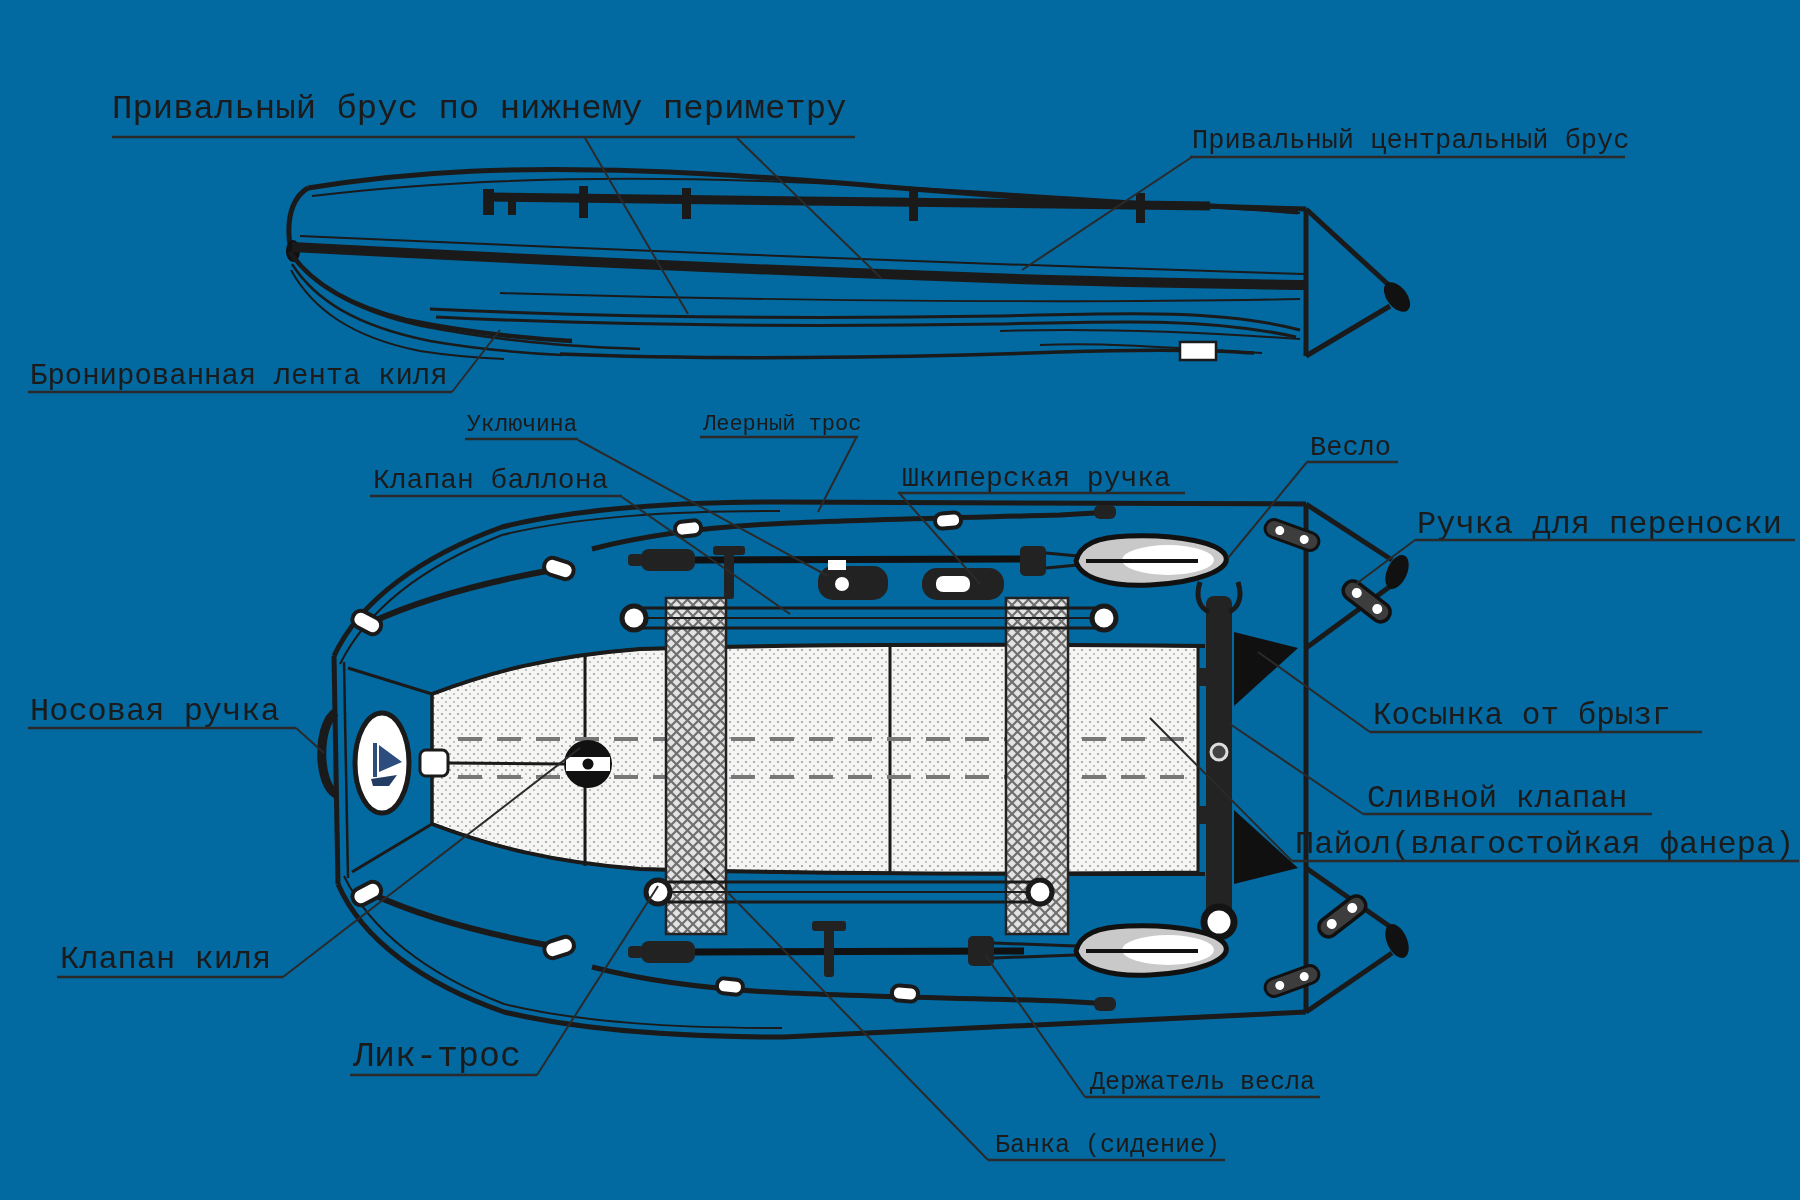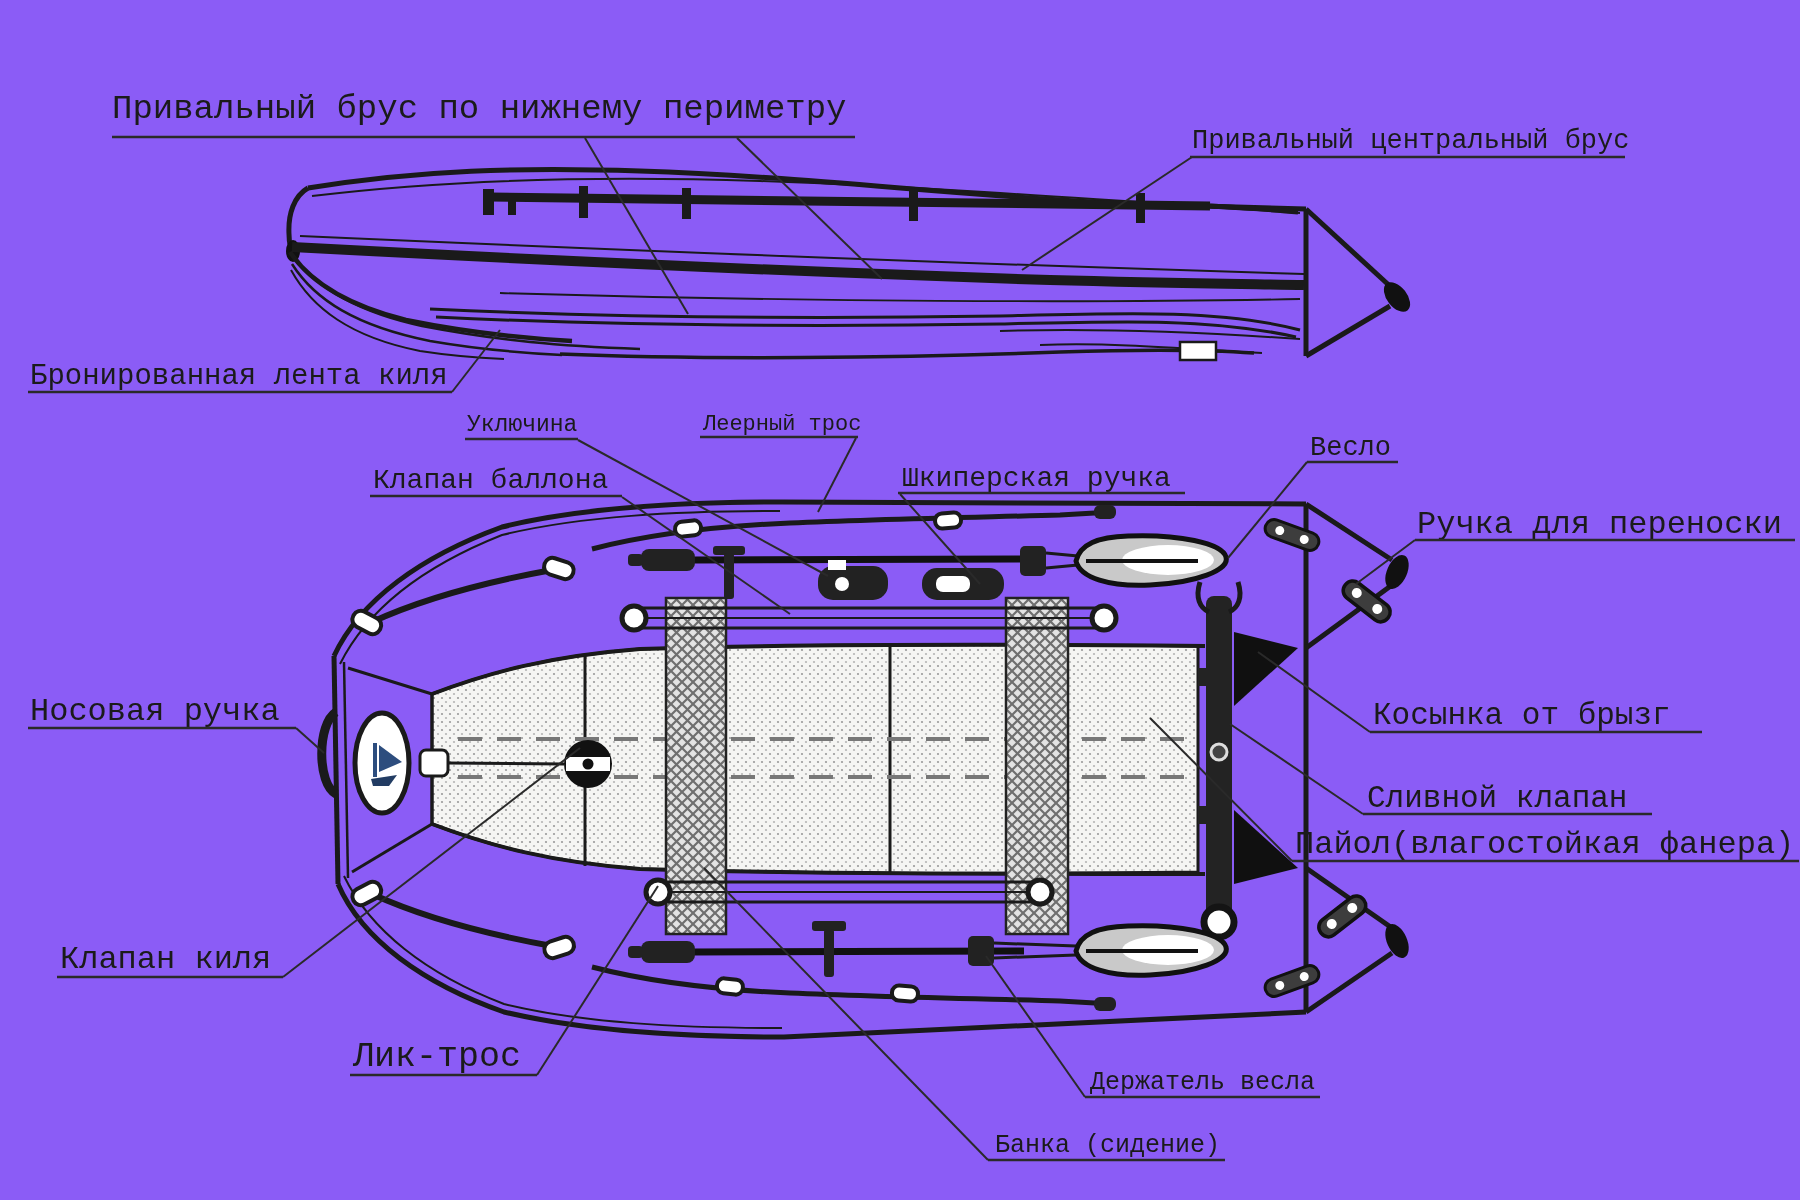--- a/index.html
+++ b/index.html
@@ -1,16 +1,16 @@
 <!DOCTYPE html>
 <html><head>
 <meta charset="utf-8">
 <style>
   html,body{margin:0;padding:0;background:#ffffff;}
-  .page{position:relative;width:1800px;height:1200px;background:#8b5cf6;overflow:hidden;text-decoration:underline;}
+  .page{position:relative;width:1800px;height:1200px;background:#0369a1;overflow:hidden;text-decoration:underline;}
   svg{display:block;}
   text{font-family:"Liberation Mono","DejaVu Sans Mono",monospace;fill:#1b1b1b;}
   .ink{stroke:#1a1a1a;fill:none;}
   .leader{stroke:#2a2a2a;stroke-width:2;fill:none;}
   .under{stroke:#2a2a2a;stroke-width:2.5;}
 </style>
 </head>
 <body>
 
 <div class="page">

